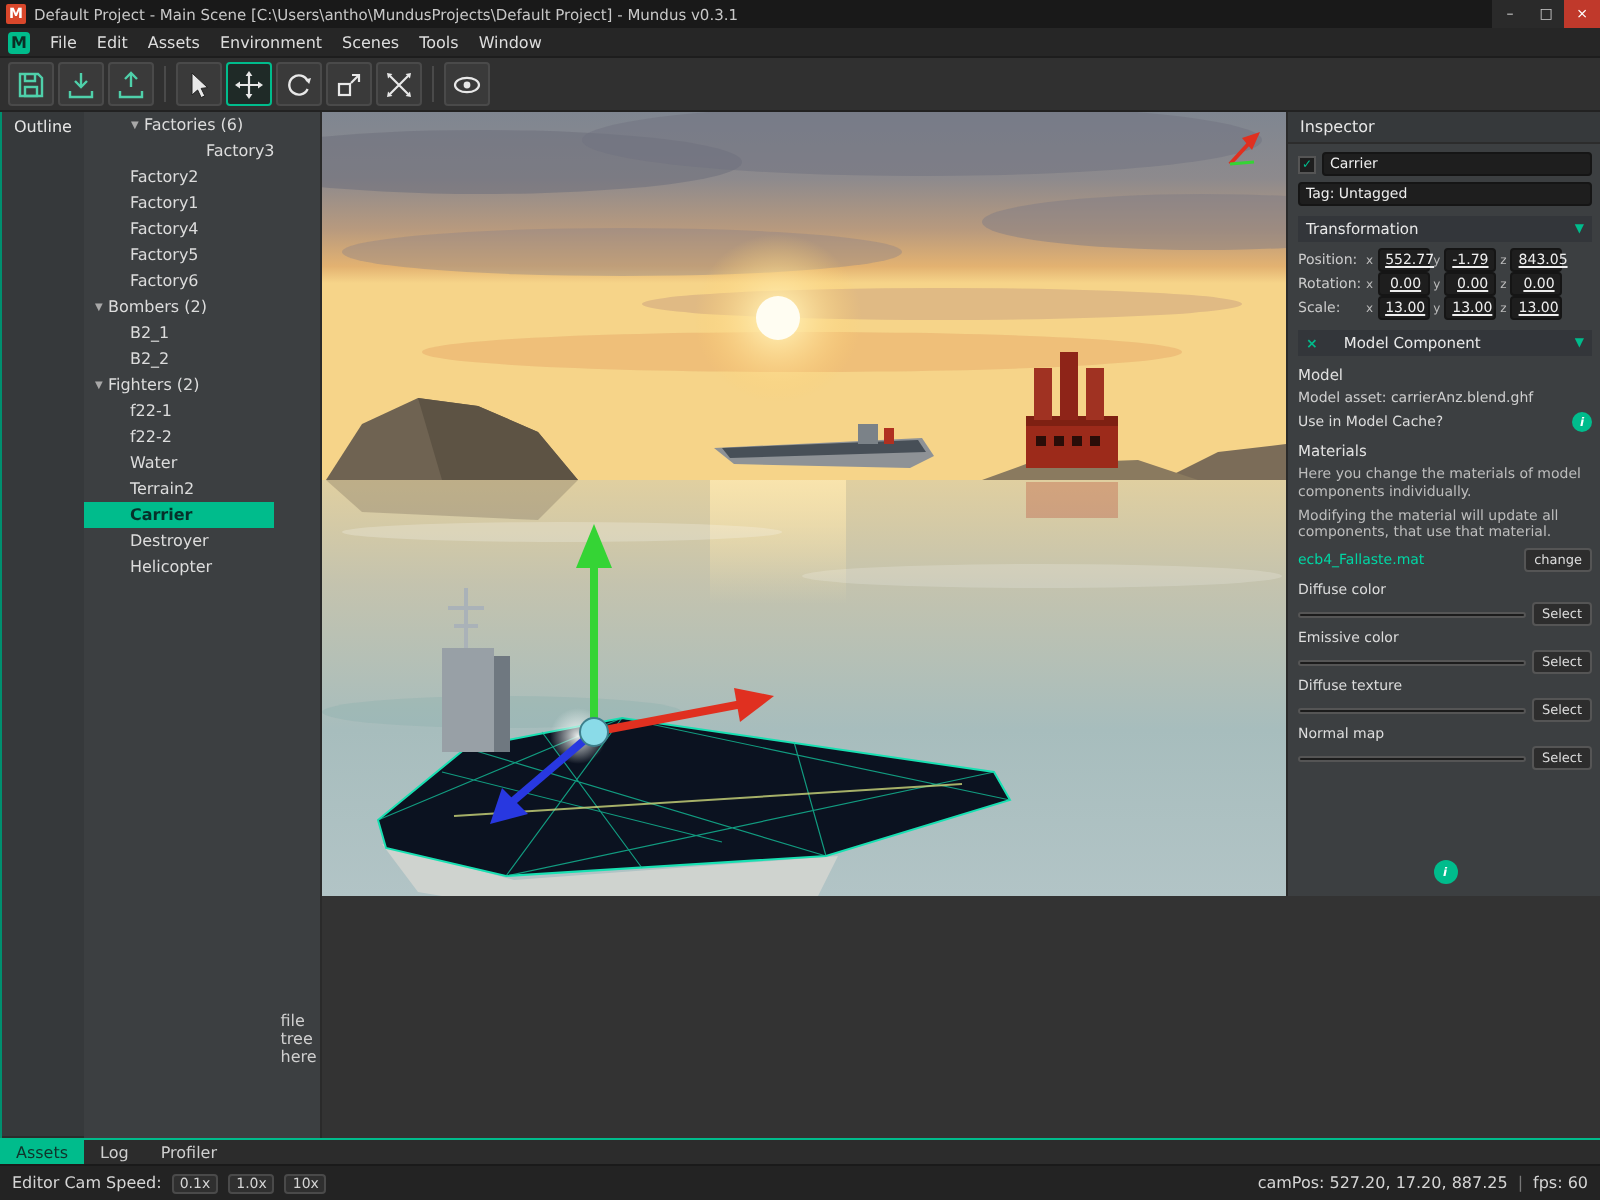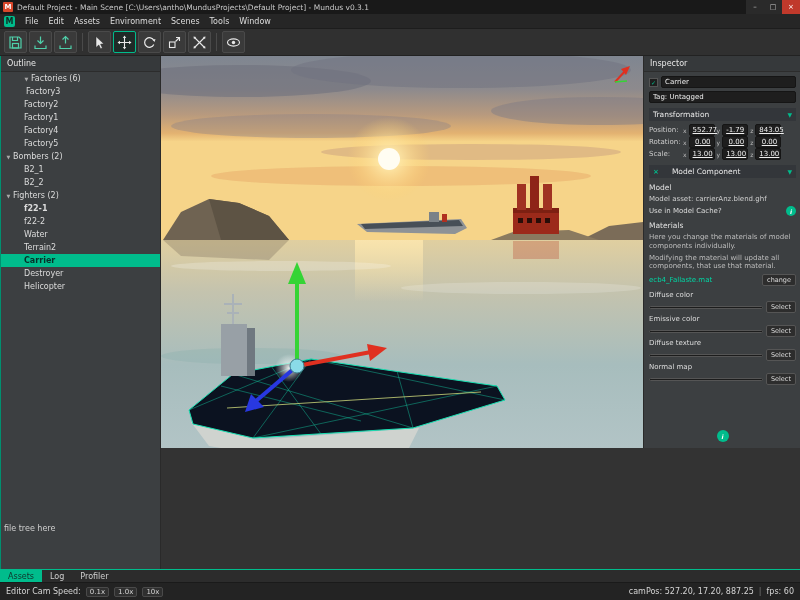--- a/index.html
+++ b/index.html
@@ -18,21 +18,21 @@
 .menu-logo{width:11px;height:11px;background:#00bc8c;color:#0b2f26;font-weight:bold;font-size:8px;display:flex;align-items:center;justify-content:center;border-radius:2px;margin-right:5px;}
 .menu-items{display:flex;}
 .menu-item{padding:0 5px;font-size:8px;color:#ddd;cursor:pointer;}
 
 .toolbar{height:27px;flex:0 0 27px;background:#303030;display:flex;align-items:center;gap:2px;padding:0 4px;border-bottom:1px solid #222;}
 .tool{width:23px;height:22px;background:#3a3a3a;border:1px solid #4a4a4a;border-radius:2px;display:flex;align-items:center;justify-content:center;cursor:pointer;padding:0;}
 .tool.active{background:#1f2a27;border-color:#00bc8c;}
 .tool-sep{width:1px;height:18px;background:#4a4a4a;margin:0 3px;}
 
 .main{flex:1 1 auto;display:flex;min-height:0;border-left:1px solid #00906f;}
-.outline{width:160px;flex:0 0 160px;background:#3c3f41;border-right:1px solid #2a2a2a;display:flex;flex-direction:column;}
+.outline{width:160px;flex:0 0 160px;background:#3c3f41;border-right:1px solid #2a2a2a;display:flex;flex-direction:row;}
 .panel-header{padding:3px 6px;font-size:8px;color:#e6e6e6;background:#36393b;border-bottom:1px solid #2c2c2c;flex:0 0 auto;}
 .tree-row{display:flex;align-items:center;height:13px;font-size:8px;color:#dcdcdc;cursor:pointer;white-space:nowrap;}
 .tree-row.selected{background:#00bc8c;color:#06302a;font-weight:bold;}
 .tree-marker{width:9px;font-size:5px;color:#a8a8a8;text-align:center;flex:0 0 9px;}
 .outline-footer{margin-top:auto;padding:4px 3px 36px;font-size:8px;color:#cfcfcf;}
 .center-col{flex:1 1 auto;display:flex;flex-direction:row;min-width:0;}
 .top-row{display:flex;flex:0 0 392px;height:392px;min-height:0;}
 .viewport{width:482px;flex:0 0 482px;position:relative;background:#000;overflow:hidden;}
 .viewport svg{display:block;}
 
@@ -194,21 +194,21 @@
 
     <div class="outline">
       <div class="panel-header">Outline</div>
       <div class="tree">
 
           <div class="tree-row" style="padding-left: 21px;">
             <span class="tree-marker">▼</span>
             <span>Factories (6)</span>
           </div>
 
-          <div class="tree-row" style="padding-left: 16px;">
+          <div class="tree-row" style="padding-left: 16px; margin-left: 36px;">
             <span class="tree-marker"></span>
             <span>Factory3</span>
           </div>
 
           <div class="tree-row" style="padding-left: 14px;">
             <span class="tree-marker"></span>
             <span>Factory2</span>
           </div>
 
           <div class="tree-row" style="padding-left: 14px;">
@@ -219,20 +219,24 @@
           <div class="tree-row" style="padding-left: 14px;">
             <span class="tree-marker"></span>
             <span>Factory4</span>
           </div>
 
           <div class="tree-row" style="padding-left: 14px;">
             <span class="tree-marker"></span>
             <span>Factory5</span>
           </div>
 
+          <div class="tree-row" style="padding-left: 14px;">
+            <span class="tree-marker"></span>
+            <span>Factory6</span>
+          </div>
 
           <div class="tree-row" style="padding-left: 3px;">
             <span class="tree-marker">▼</span>
             <span>Bombers (2)</span>
           </div>
 
           <div class="tree-row" style="padding-left: 14px;">
             <span class="tree-marker"></span>
             <span>B2_1</span>
           </div>
@@ -240,21 +244,21 @@
           <div class="tree-row" style="padding-left: 14px;">
             <span class="tree-marker"></span>
             <span>B2_2</span>
           </div>
 
           <div class="tree-row" style="padding-left: 3px;">
             <span class="tree-marker">▼</span>
             <span>Fighters (2)</span>
           </div>
 
-          <div class="tree-row" style="padding-left: 14px; font-weight: bold;">
+          <div class="tree-row" style="padding-left: 14px;">
             <span class="tree-marker"></span>
             <span>f22-1</span>
           </div>
 
           <div class="tree-row" style="padding-left: 14px;">
             <span class="tree-marker"></span>
             <span>f22-2</span>
           </div>
 
           <div class="tree-row" style="padding-left: 14px;">

